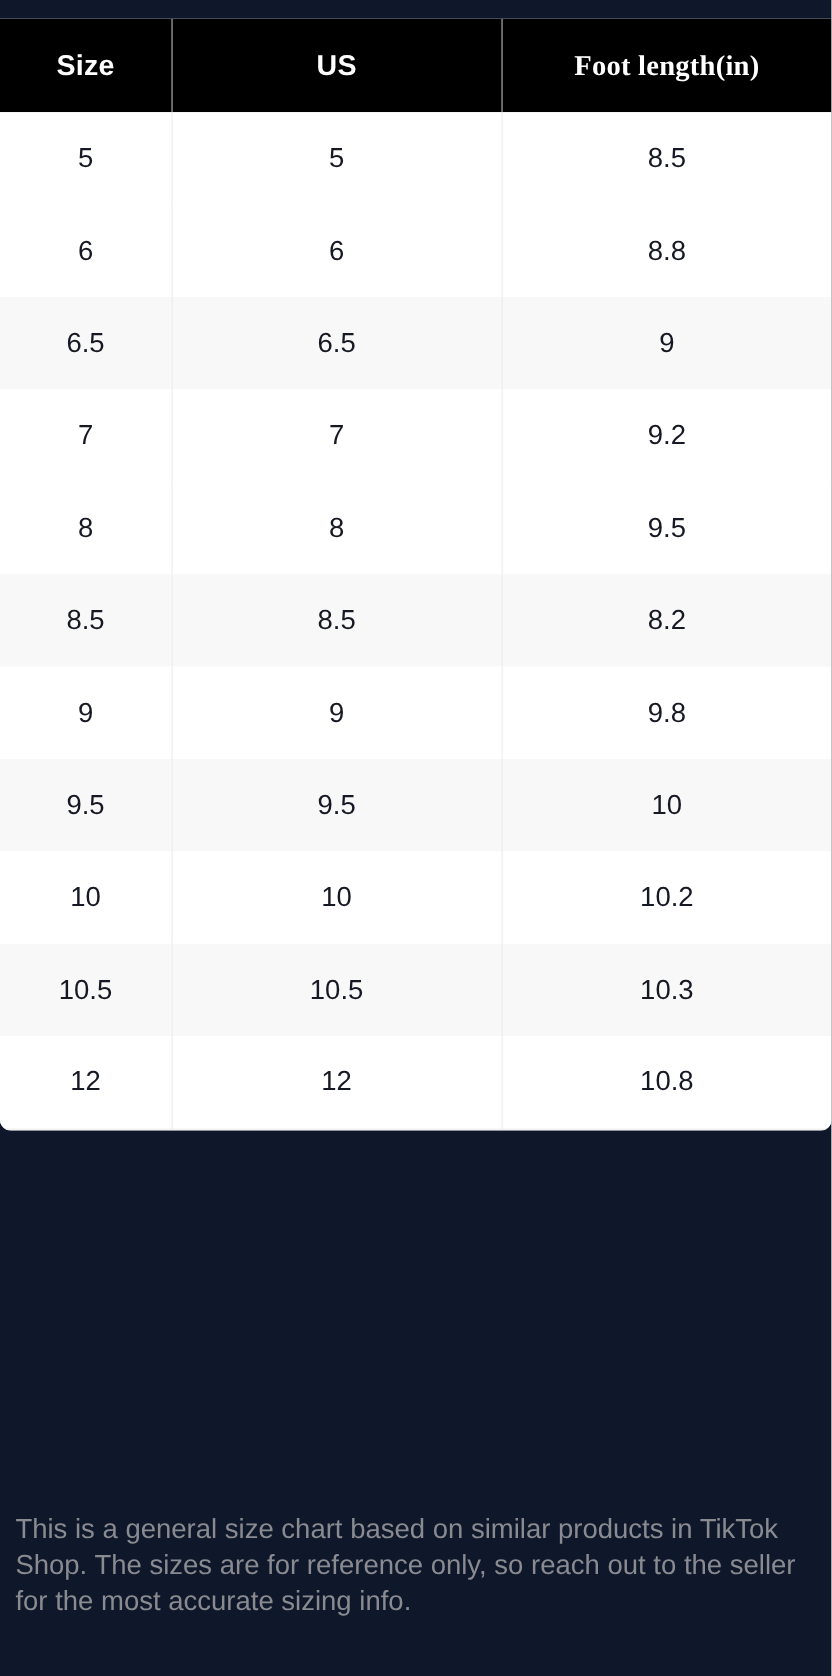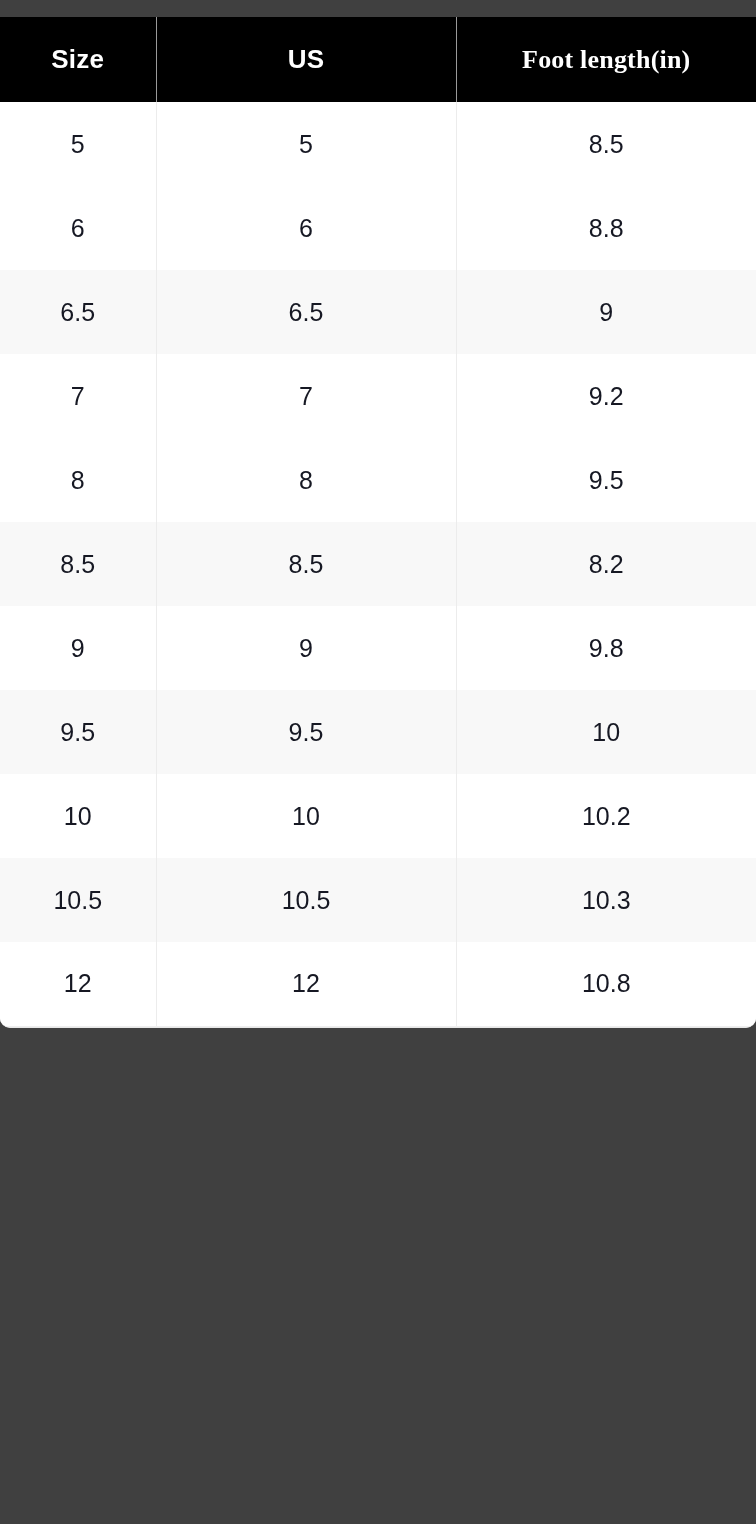--- a/index.html
+++ b/index.html
@@ -8,21 +8,21 @@
     width: 756px;
     height: 1524px;
     background: #ffffff;
     font-family: "Liberation Sans", sans-serif;
     -webkit-font-smoothing: antialiased;
   }
 
   .page {
     width: 756px;
     height: 1524px;
-    background: #404040;
+    background: #0f172a;
     position: relative;
     overflow: hidden;
   }
 
   
   .chart-card {
     position: absolute;
     left: 0;
     top: 17px;
     width: 756px;
@@ -167,14 +167,15 @@
           </tr>
           <tr class="odd">
             <td>12</td>
             <td>12</td>
             <td>10.8</td>
           </tr>
         </tbody>
     </table>
   </div>
 
+  <div class="note">This is a general size chart based on similar products in TikTok Shop. The sizes are for reference only, so reach out to the seller for the most accurate sizing info.</div>
 
 </div>
 
 </body></html>

